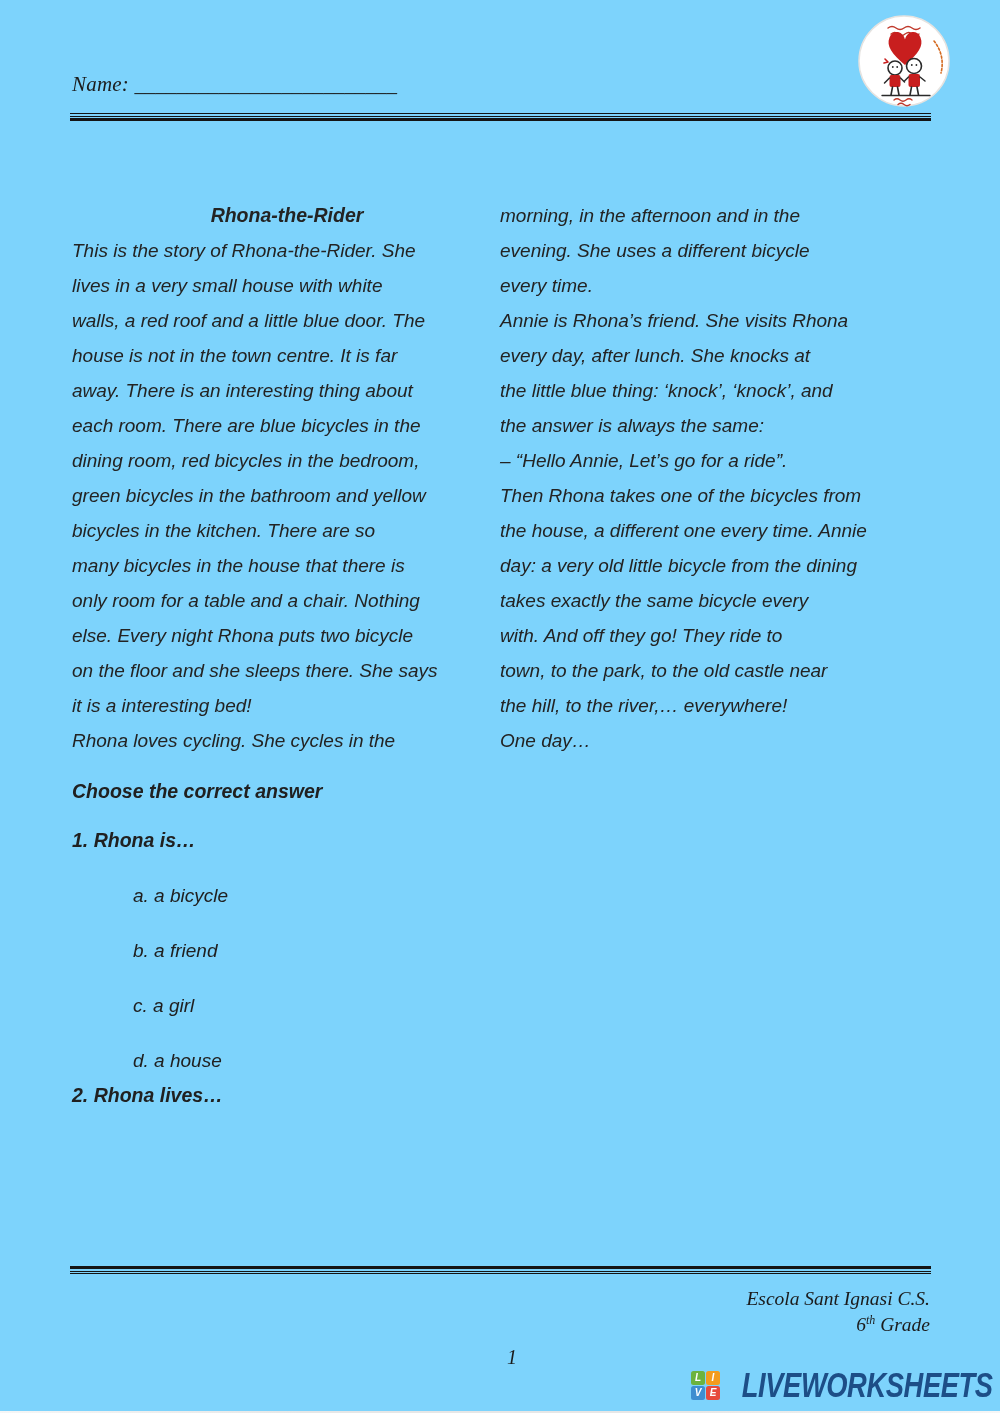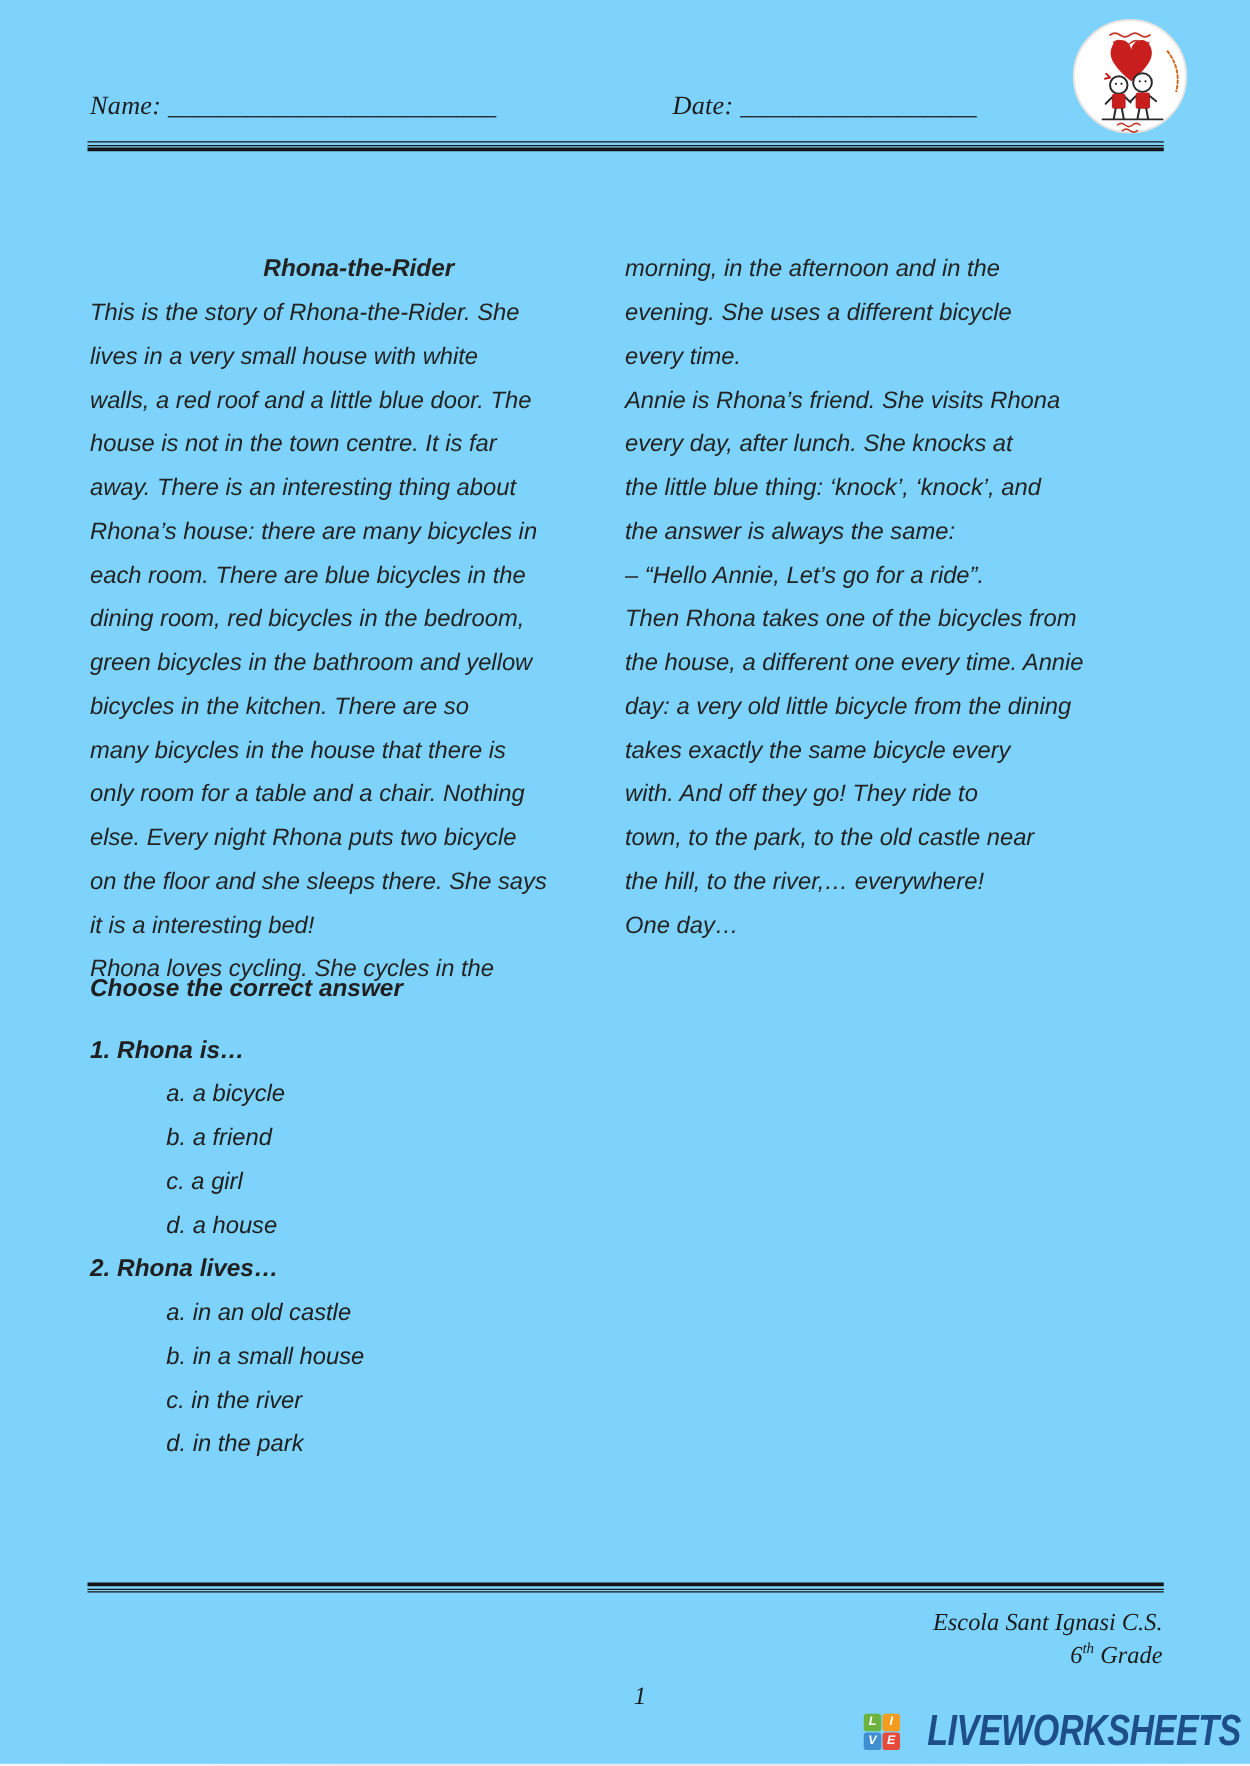--- a/index.html
+++ b/index.html
@@ -37,21 +37,21 @@
   .story-title { font-weight:bold; text-align:center; font-size:19.5px; padding-left:30px; }
   .lines { display:block; }
   .story-line { white-space:nowrap; }
 
   
   .exercise { position:absolute; left:72px; top:774px; width:560px; font-size:19px; line-height:35px; }
   .exercise-heading { font-weight:bold; font-size:19.5px; }
   .question-prompt { font-weight:bold; font-size:19.5px; }
   .q1 { margin-top:14px; }
   .options { padding-left:61px; }
-  .option { white-space:nowrap; cursor:pointer; }
+  .option { white-space:nowrap; cursor:pointer;margin-top:20px; }
 
   
   .footer-credit { position:absolute; right:70px; top:1286px; text-align:right;
                    font-family:"Liberation Serif", serif; font-size:19.5px; line-height:26px; color:#1b1b1b; }
   .footer-credit sup { font-size:12px; vertical-align:super; line-height:0; }
   .page-number { position:absolute; left:72px; top:1346px; width:880px; text-align:center;
                  font-family:"Liberation Serif", serif; font-size:20px; color:#1b1b1b; }
 
   .brand { position:absolute; right:7px; top:1367px; width:302px; height:36px; }
   .brand-tiles { position:absolute; left:0; bottom:3px; display:grid;
@@ -71,24 +71,20 @@
 </style>
 </head>
 <body>
 
 <div class="page">
 
   <div class="hdr-field name-field">
     <span>Name:</span>
     <span class="hdr-line">_________________________</span>
   </div>
-  <div class="hdr-field date-field">
-    <span>Date:</span>
-    <span class="hdr-line">__________________</span>
-  </div>
 
   <svg class="school-logo" width="92" height="92" viewBox="0 0 92 92">
     <circle cx="46" cy="46" r="45" fill="#ffffff" stroke="#e6e3e0" stroke-width="1.5"></circle>
 
     <path d="M30 13 q4 -3 8 0 q4 3 8 0 q4 -3 8 0 q4 3 8 0" fill="none" stroke="#c0392b" stroke-width="1.4" stroke-linecap="round"></path>
     <path d="M33 19 q4 -3 7 0 q4 3 7 0 q4 -3 7 0 q4 3 7 0" fill="none" stroke="#c0392b" stroke-width="1.4" stroke-linecap="round"></path>
 
     <path d="M47 50 C34 39 28 31 31.5 22.5 C34.5 14.5 45 15.5 47 24.5 C49 15.5 59.5 14.5 62.5 22.5 C66 31 60 39 47 50 Z" fill="#c81e1e"></path>
 
     <circle cx="37" cy="53" r="7" fill="#ffffff" stroke="#2a2a2a" stroke-width="1.6"></circle>
@@ -123,21 +119,20 @@
   </div>
 
   <div class="story-col story-left">
     <div class="story-title">Rhona-the-Rider</div>
     <div class="lines">
         <div class="story-line">This is the story of Rhona-the-Rider. She</div>
         <div class="story-line">lives in a very small house with white</div>
         <div class="story-line">walls, a red roof and a little blue door. The</div>
         <div class="story-line">house is not in the town centre. It is far</div>
         <div class="story-line">away. There is an interesting thing about</div>
-        <div class="story-line">Rhona’s house: there are many bicycles in</div>
         <div class="story-line">each room. There are blue bicycles in the</div>
         <div class="story-line">dining room, red bicycles in the bedroom,</div>
         <div class="story-line">green bicycles in the bathroom and yellow</div>
         <div class="story-line">bicycles in the kitchen. There are so</div>
         <div class="story-line">many bicycles in the house that there is</div>
         <div class="story-line">only room for a table and a chair. Nothing</div>
         <div class="story-line">else. Every night Rhona puts two bicycle</div>
         <div class="story-line">on the floor and she sleeps there. She says</div>
         <div class="story-line">it is a interesting bed!</div>
         <div class="story-line">Rhona loves cycling. She cycles in the</div>
@@ -173,26 +168,20 @@
       <div class="options">
           <div class="option">a. a bicycle</div>
           <div class="option">b. a friend</div>
           <div class="option">c. a girl</div>
           <div class="option">d. a house</div>
         </div>
     </div>
 
     <div class="question q2">
       <div class="question-prompt">2. Rhona lives…</div>
-      <div class="options">
-          <div class="option">a. in an old castle</div>
-          <div class="option">b. in a small house</div>
-          <div class="option">c. in the river</div>
-          <div class="option">d. in the park</div>
-        </div>
     </div>
   </div>
 
   <div class="rule rule-bottom">
     <div class="l1"></div>
       <div class="g2"></div>
       <div class="l2"></div>
       <div class="g1"></div>
       <div class="l3"></div>
   </div>

